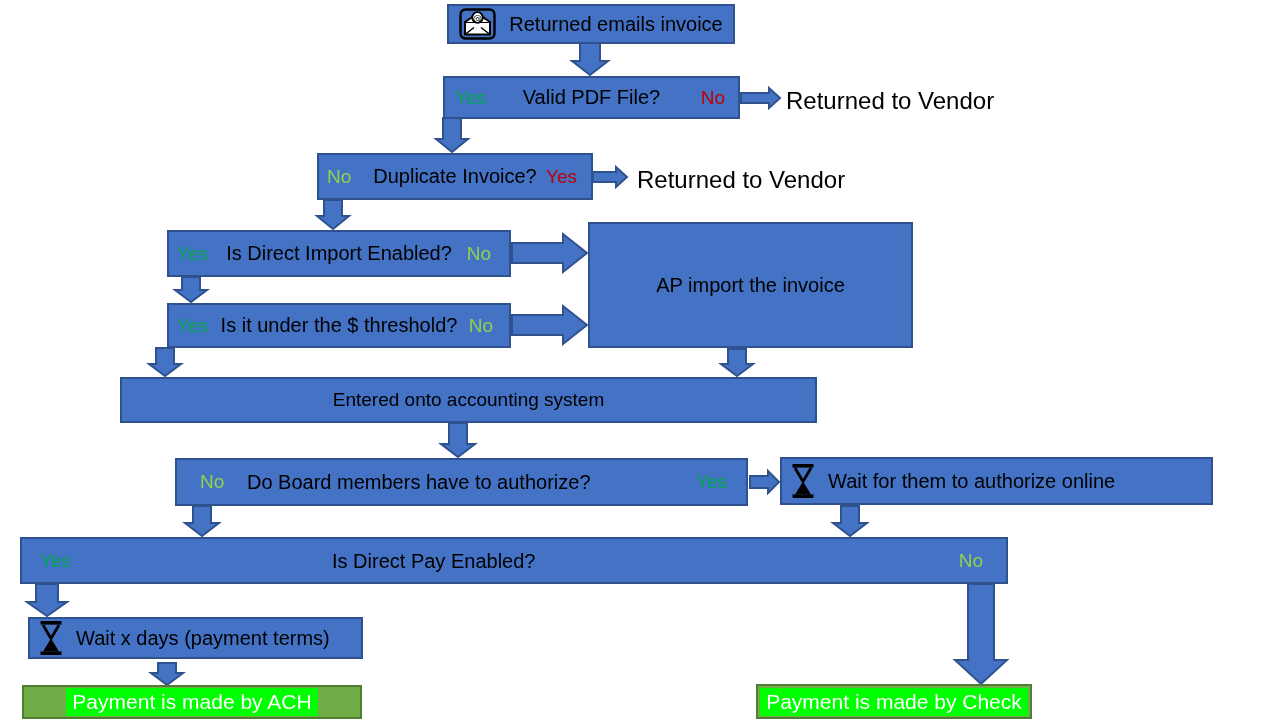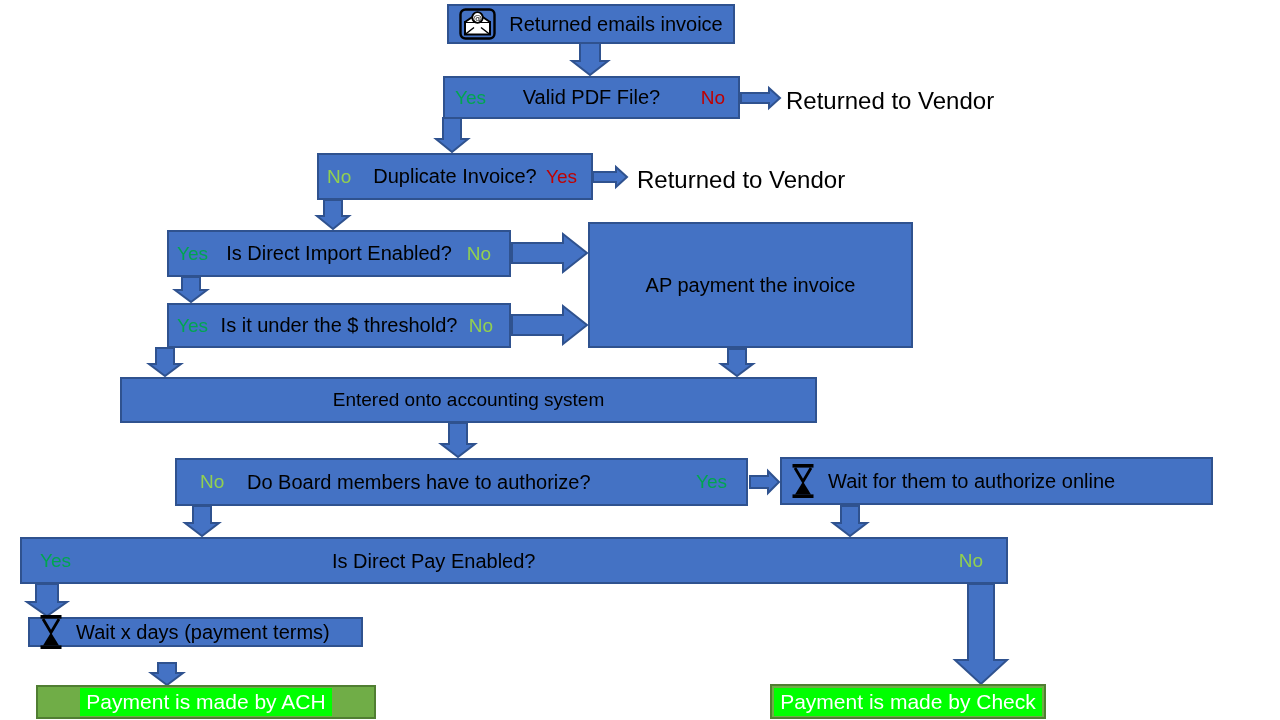--- a/index.html
+++ b/index.html
@@ -28,21 +28,21 @@
   .lime  { color:var(--lime-no); }
   .red   { color:var(--red-no); }
 
   .abs-label { position:absolute; top:50%; transform:translateY(-50%); }
 
   .plain-label {
     position:absolute; z-index:1; font-size:24px; color:#000; white-space:nowrap;
   }
 
   .end-box {
-    background:var(--end-fill); border:2px solid var(--end-border);margin-left:14px;
+    background:var(--end-fill); border:2px solid var(--end-border);
   }
   .end-box .hl {
     background:var(--highlight); color:#ffffff; font-size:21px; padding:2px 6px;
   }
 </style>
 </head>
 <body>
 
 <div class="stage">
 
@@ -100,21 +100,21 @@
     <span class="side-label lime" style="right:18px;">No</span>
   </div>
 
   <div class="box" style="left:167px;top:303px;width:344px;height:45px;">
     <span class="side-label green" style="left:8px;">Yes</span>
     <span>Is it under the $ threshold?</span>
     <span class="side-label lime" style="right:16px;">No</span>
   </div>
 
   <div class="box" style="left:588px;top:222px;width:325px;height:126px;">
-    <span>AP payment the invoice</span>
+    <span>AP import the invoice</span>
   </div>
 
   <div class="box" style="left:120px;top:377px;width:697px;height:46px;font-size:19px;">
     <span>Entered onto accounting system</span>
   </div>
 
   <div class="box" style="left:175px;top:458px;width:573px;height:48px;">
     <span class="side-label lime" style="left:23px;">No</span>
     <span class="abs-label" style="left:70px;">Do Board members have to authorize?</span>
     <span class="side-label green" style="right:19px;">Yes</span>
@@ -131,21 +131,21 @@
     </span>
     <span>Wait for them to authorize online</span>
   </div>
 
   <div class="box" style="left:20px;top:537px;width:988px;height:47px;">
     <span class="side-label green" style="left:18px;">Yes</span>
     <span class="abs-label" style="left:310px;">Is Direct Pay Enabled?</span>
     <span class="side-label lime" style="right:23px;">No</span>
   </div>
 
-  <div class="box left-align gap" style="left:28px;top:617px;width:335px;height:30px;">
+  <div class="box left-align gap" style="left:28px;top:617px;width:335px;height:42px;">
     <span class="icon">
       <svg width="24" height="36" viewBox="0 0 24 36">
         <rect x="1.5" y="1" width="21" height="3.6" fill="#000"></rect>
         <rect x="1.5" y="31.4" width="21" height="3.6" fill="#000"></rect>
         <path d="M4 5 L12 18.5 L20 5" fill="none" stroke="#000" stroke-width="2.8"></path>
         <path d="M12 18.5 L4 31.4 L20 31.4 Z" fill="#000"></path>
       </svg>
     </span>
     <span>Wait x days (payment terms)</span>
   </div>

